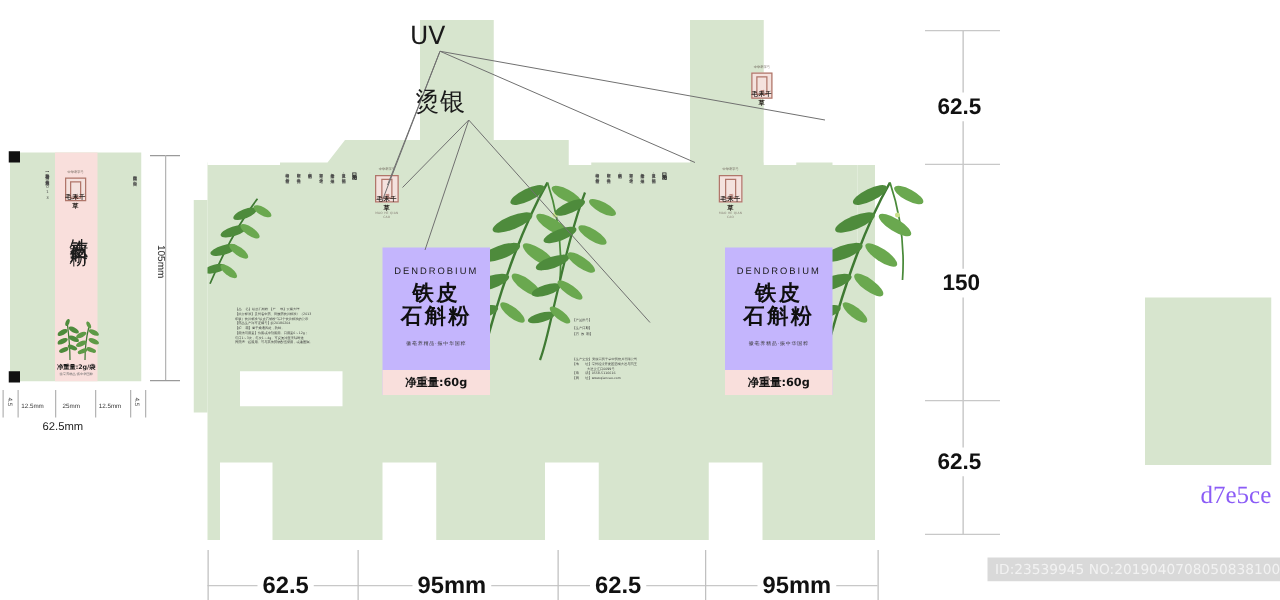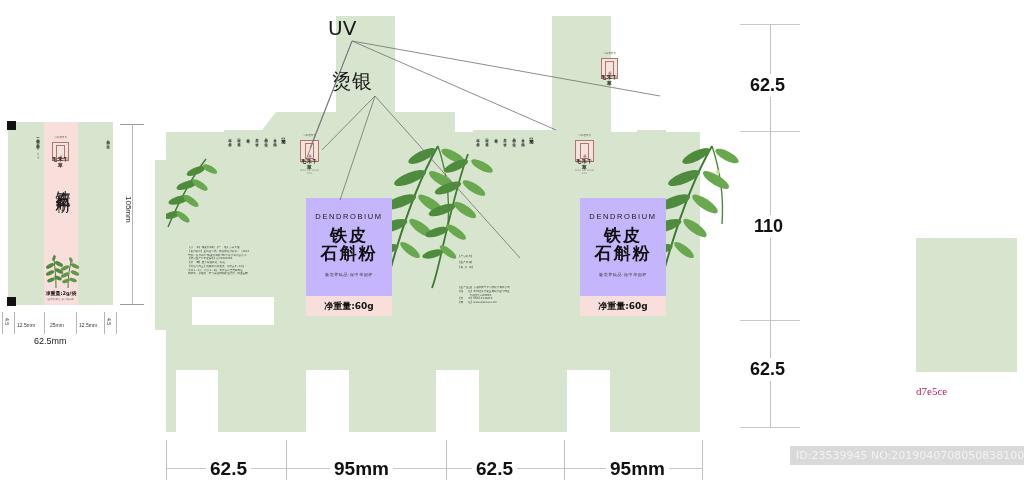--- a/index.html
+++ b/index.html
@@ -120,21 +120,21 @@
   .infoblock {
     position:absolute; font-size:2.6px; line-height:1.45;
     color:#3d3d3d; font-family:"DejaVu Sans", sans-serif;
     white-space:pre-wrap; overflow:hidden;
   }
 
   
   #swatch-box { left:916px; top:238px; width:101px; height:134px; background:#d7e5ce; }
   #swatch-label {
     position:absolute; left:916px; top:385px; width:101px;
-    text-align:left; font-size:11px; color:#be185d;
+    text-align:right; font-size:20px; color:#8b5cf6;
     font-family:"Liberation Serif", serif;
   }
 
   
   #watermark {
     position:absolute; left:6px; top:452px;
     font-size:19px; color:#e2e2e2;
     font-family:"DejaVu Sans", sans-serif;
     letter-spacing:0.5px; white-space:nowrap;
     -webkit-text-stroke: 0.6px #d6d6d6;
@@ -429,21 +429,21 @@
   <div class="anno" style="left:328px; top:16px; font-size:20px;">UV</div>
   <div class="anno" style="left:332px; top:68px; font-size:20px;">烫银</div>
 
   <div class="dimline-v" style="left:770px; top:24px; height:404px; background:#c0c0c0;"></div>
   <div class="dimline-h" style="left:740px; top:24px; width:60px; background:#c8c8c8;"></div>
   <div class="dimline-h" style="left:740px; top:131px; width:60px; background:#c8c8c8;"></div>
   <div class="dimline-h" style="left:740px; top:320px; width:60px; background:#c8c8c8;"></div>
   <div class="dimline-h" style="left:740px; top:427px; width:60px; background:#c8c8c8;"></div>
 
   <div class="dimlabel" style="left:746px; top:74px; font-size:18px; background:#fff; padding:1px 4px;">62.5</div>
-  <div class="dimlabel" style="left:750px; top:215px; font-size:18px; background:#fff; padding:1px 4px;">110</div>
+  <div class="dimlabel" style="left:750px; top:215px; font-size:18px; background:#fff; padding:1px 4px;">150</div>
   <div class="dimlabel" style="left:746px; top:358px; font-size:18px; background:#fff; padding:1px 4px;">62.5</div>
 
   <div class="dimline-h" style="left:166px; top:468px; width:536px; background:#c8c8c8;"></div>
   <div class="dimline-v" style="left:166px; top:440px; height:40px; background:#c0c0c0;"></div>
   <div class="dimline-v" style="left:286px; top:440px; height:40px; background:#c0c0c0;"></div>
   <div class="dimline-v" style="left:446px; top:440px; height:40px; background:#c0c0c0;"></div>
   <div class="dimline-v" style="left:564px; top:440px; height:40px; background:#c0c0c0;"></div>
   <div class="dimline-v" style="left:702px; top:440px; height:40px; background:#c0c0c0;"></div>
 
   <div class="dimlabel" style="left:206px; top:458px; font-size:19px; background:#fff; padding:0 4px;">62.5</div>

